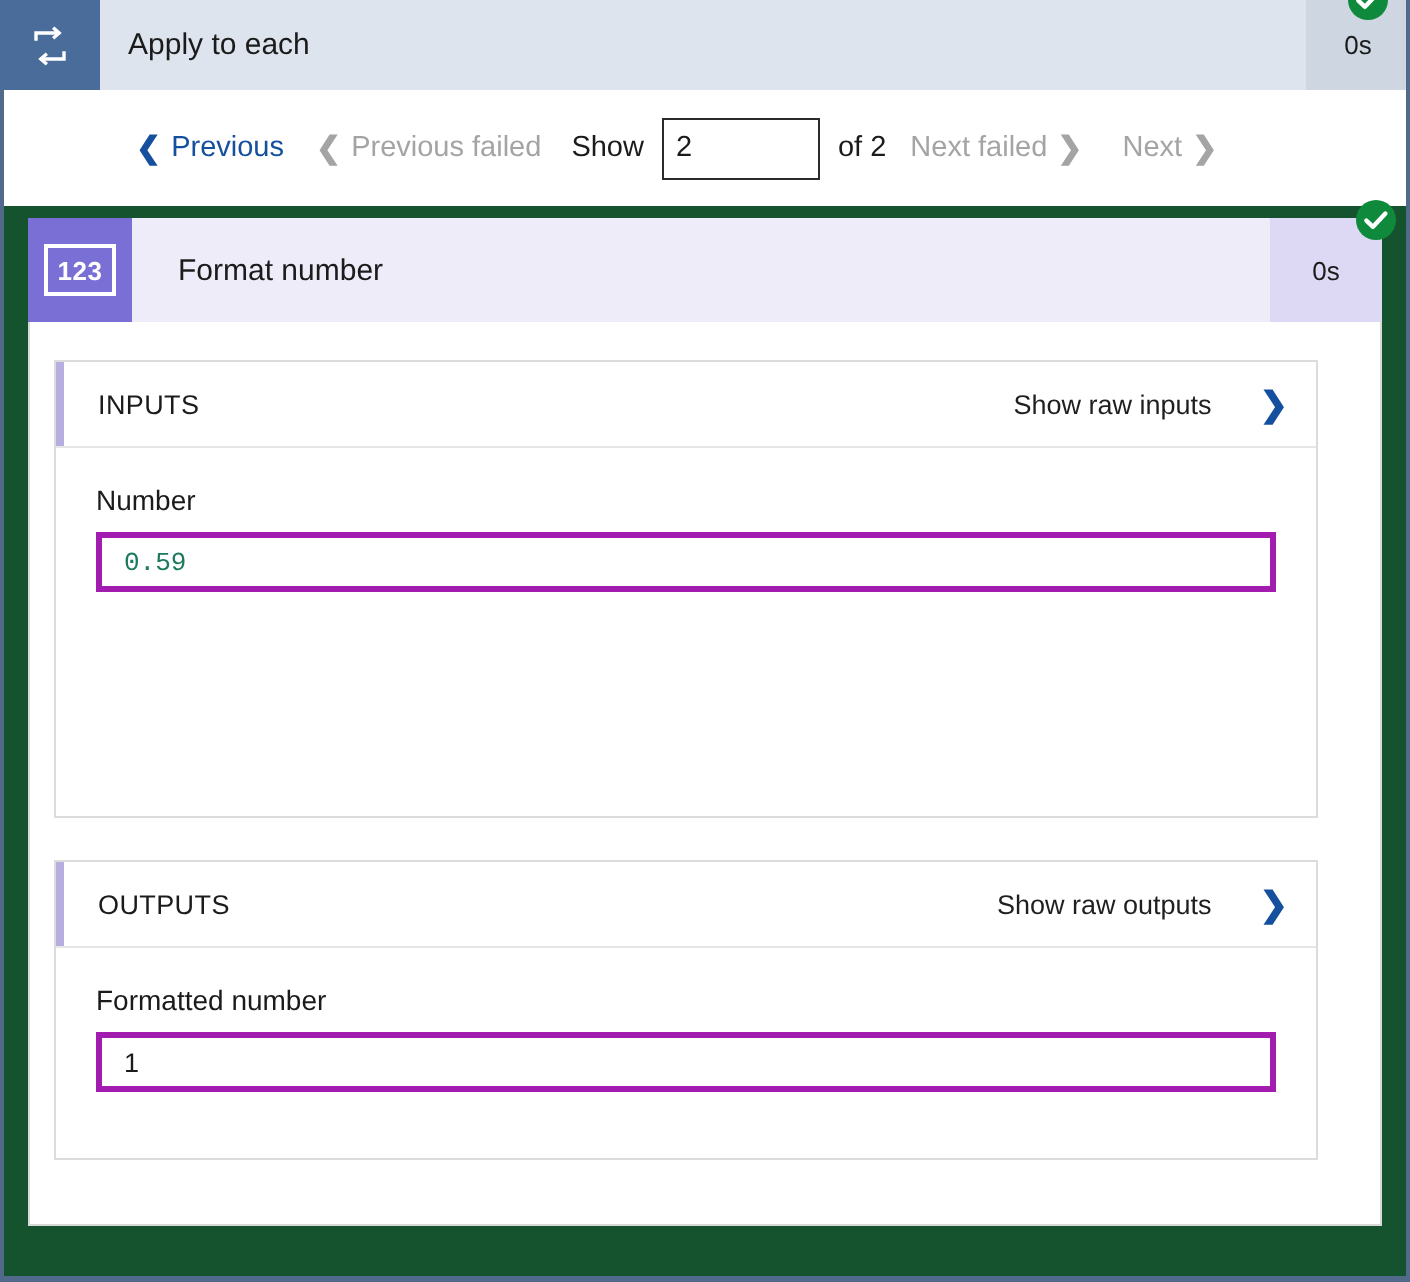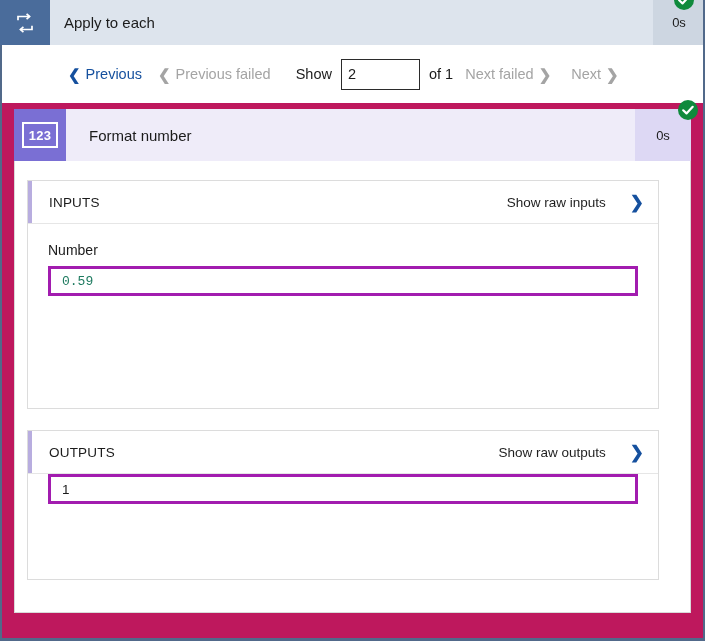--- a/index.html
+++ b/index.html
@@ -11,21 +11,21 @@
   body {
     font-family: "Liberation Sans", sans-serif;
     -webkit-font-smoothing: antialiased;
   }
 
   .screen {
     position: relative;
     width: 705px;
     height: 641px;
     box-sizing: border-box;
-    background: #be185d;
+    background: #14532d;
     overflow: hidden;
   }
 
   
   .frame-left {
     position: absolute;
     left: 0; top: 45px;
     width: 2px; height: 596px;
     background: #51698a;
   }
@@ -105,21 +105,21 @@
     white-space: nowrap;
   }
   .pager-btn.active { color: #15509e; }
   .pager-btn.disabled { color: #a4a4a4; cursor: default; }
   .pager-chev { font-size: 15px; font-weight: bold; line-height: 1; }
   .pager-gap-a { width: 16px; }
   .pager-gap-b { width: 15px; }
   .pager-gap-c { width: 9px; }
   .pager-gap-d { width: 12px; }
   .pager-gap-e { width: 20px; }
-  .pager-label { white-space: nowrap; color: #1b1b1b; margin-left: 10px; }
+  .pager-label { white-space: nowrap; color: #1b1b1b; }
   .pager-input {
     width: 79px;
     height: 31px;
     border: 1px solid #2b2b2b;
     background: #ffffff;
     font-family: "Liberation Sans", sans-serif;
     font-size: 14.5px;
     color: #1b1b1b;
     padding: 0 0 0 6px;
     box-sizing: border-box;
@@ -314,21 +314,21 @@
     <span class="pager-gap-b"></span>
 
     <span class="pager-label">Show</span>
 
     <span class="pager-gap-c"></span>
 
     <input class="pager-input" type="text" value="2" style="">
 
     <span class="pager-gap-c"></span>
 
-    <span class="pager-of">of 1</span>
+    <span class="pager-of">of 2</span>
 
     <span class="pager-gap-d"></span>
 
     <span class="pager-btn disabled">
       <span>Next failed</span>
       <span class="pager-chev">❯</span>
     </span>
 
     <span class="pager-gap-e"></span>
 
@@ -377,20 +377,21 @@
       <div class="section-head">
         <span class="section-accent"></span>
         <span class="section-title">OUTPUTS</span>
         <span class="section-raw">
           <span class="section-raw-label">Show raw outputs</span>
           <span class="section-raw-chev">❯</span>
         </span>
       </div>
 
       <div class="field">
+        <div class="field-label">Formatted number</div>
         <div class="field-box sans-dark">1</div>
       </div>
     </div>
 
   </div>
 
   <div class="frame-left"></div>
   <div class="frame-right"></div>
   <div class="frame-bottom"></div>
 

